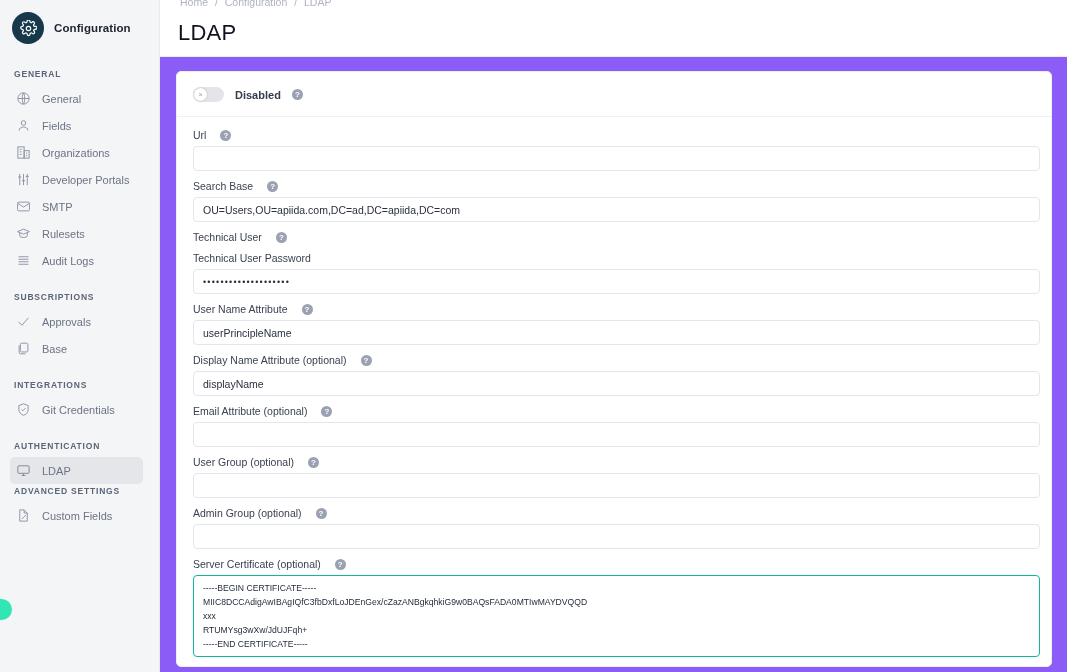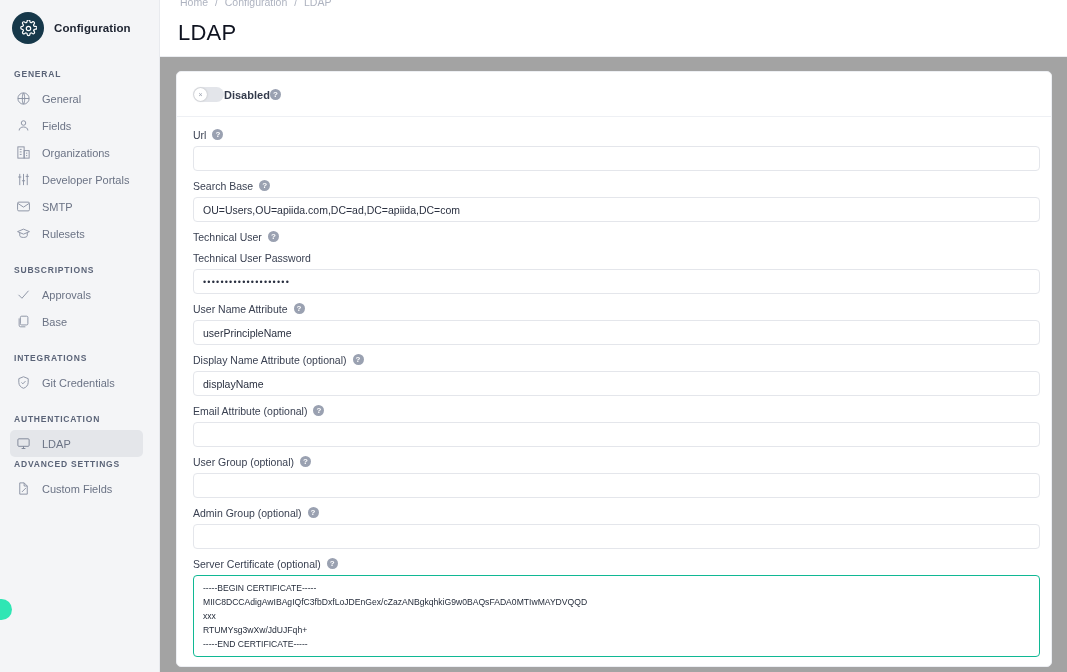--- a/index.html
+++ b/index.html
@@ -43,40 +43,40 @@
   .nav-ico { width: 17px; height: 17px; flex: 0 0 17px; display:flex; align-items:center; justify-content:center; }
   .nav-ico svg { width: 15px; height: 15px; display: block; }
 
   .blob {
     position: absolute; left: -9px; bottom: 52px;
     width: 21px; height: 21px; border-radius: 50%;
     background: #2fe6b4;
   }
 
   
-  .main { flex: 1; height: 672px; background: #a3a3a3; position: relative; overflow: hidden; }
+  .main { flex: 1; height: 672px; background: #8b5cf6; position: relative; overflow: hidden; }
   .page-head { background: #ffffff; padding: 0 0 0 18px; height: 57px; position: relative; }
   .crumb {
     font-size: 10.5px; color: #aeb3c0; position: absolute; top: -4px; left: 18px;
     white-space: nowrap;
   }
   .crumb span { margin: 0 2px; }
   .page-title {
     position: absolute; top: 20px; left: 18px;
     font-size: 22px; color: #0f1320; font-weight: normal; letter-spacing: .2px;
   }
   .head-rule { position:absolute; left:0; bottom:0; width:100%; height:1px; background:#ebedf1; }
 
   .content { padding: 14px 16px 0 16px; }
   .card {
     background: #ffffff; border-radius: 5px;
     border: 1px solid #edeff3;
     width: 876px;
   }
-  .toggle-row { display: flex; align-items: center; padding: 15px 0 14px 16px; border-bottom: 1px solid #eef0f4; }
+  .toggle-row { display: flex; align-items: center; gap: 11px; padding: 15px 0 14px 16px; border-bottom: 1px solid #eef0f4; }
   .switch {
     width: 31px; height: 15px; border-radius: 9px; background: #e3e5ea;
     position: relative; flex: 0 0 31px; cursor: pointer;
   }
   .switch .knob {
     position: absolute; top: 1px; left: 1px; width: 13px; height: 13px;
     border-radius: 50%; background: #ffffff; box-shadow: 0 0 2px rgba(0,0,0,.25);
     display: flex; align-items: center; justify-content: center;
     font-size: 7px; color: #9aa0ae;
   }
@@ -85,21 +85,21 @@
   .help {
     width: 11px; height: 11px; border-radius: 50%; background: #9aa1b1;
     color: #fff; font-size: 8px; font-weight: bold;
     display: inline-flex; align-items: center; justify-content: center;
     vertical-align: middle; cursor: pointer; flex: 0 0 11px;
   }
 
   .fields { padding: 12px 16px 0 16px; }
   .field { margin-bottom: 9px; }
   .field-label {
-    display: flex; align-items: flex-start; gap: 6px;
+    display: flex; align-items: center; gap: 14px;
     font-size: 10.5px; color: #3a4152; margin-bottom: 5px;
   }
   .input {
     width: 847px; height: 25px; border: 1px solid #e4e6eb; border-radius: 4px;
     background: #fff; font-size: 10.5px; color: #2a3040;
     padding: 0 9px; display: flex; align-items: center;
     font-family: "Liberation Sans", sans-serif;
   }
   .input.pw { letter-spacing: 1.2px; font-size: 9px; color: #2a3040; }
   .textarea {
@@ -184,20 +184,28 @@
         <div class="nav-item">
           <span class="nav-ico">
             <svg viewBox="0 0 24 24" fill="none" stroke="#8a91a2" stroke-width="1.5">
                 <path d="M2.5 9L12 5l9.5 4L12 13z"></path>
                 <path d="M6 11v4.5c0 1.6 2.7 2.8 6 2.8s6-1.2 6-2.8V11"></path>
               </svg>
           </span>
           <span>Rulesets</span>
         </div>
 
+        <div class="nav-item">
+          <span class="nav-ico">
+            <svg viewBox="0 0 24 24" fill="none" stroke="#8a91a2" stroke-width="1.5">
+                <path d="M4 6h16M4 10h16M4 14h16M4 18h16"></path>
+              </svg>
+          </span>
+          <span>Audit Logs</span>
+        </div>
       </div>
     </div>
 
     <div style="margin-top:18px">
       <div class="sect-title">SUBSCRIPTIONS</div>
       <div class="nav-list">
         <div class="nav-item">
           <span class="nav-ico">
             <svg viewBox="0 0 24 24" fill="none" stroke="#8a91a2" stroke-width="1.5">
                 <path d="M4 12.5L9.5 18 20 6"></path>

